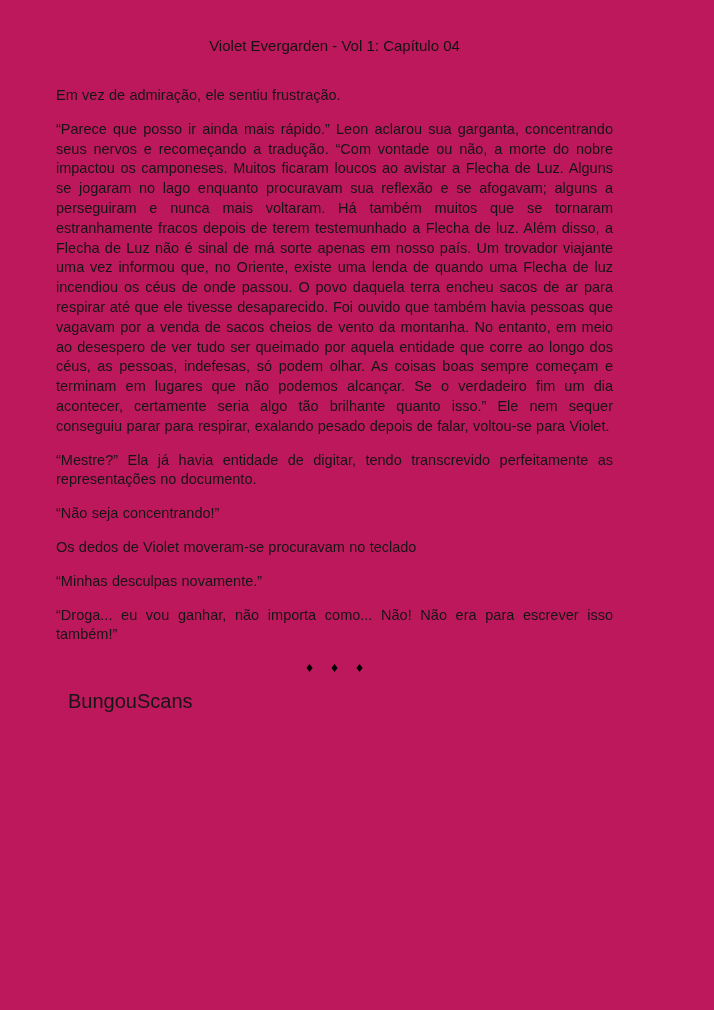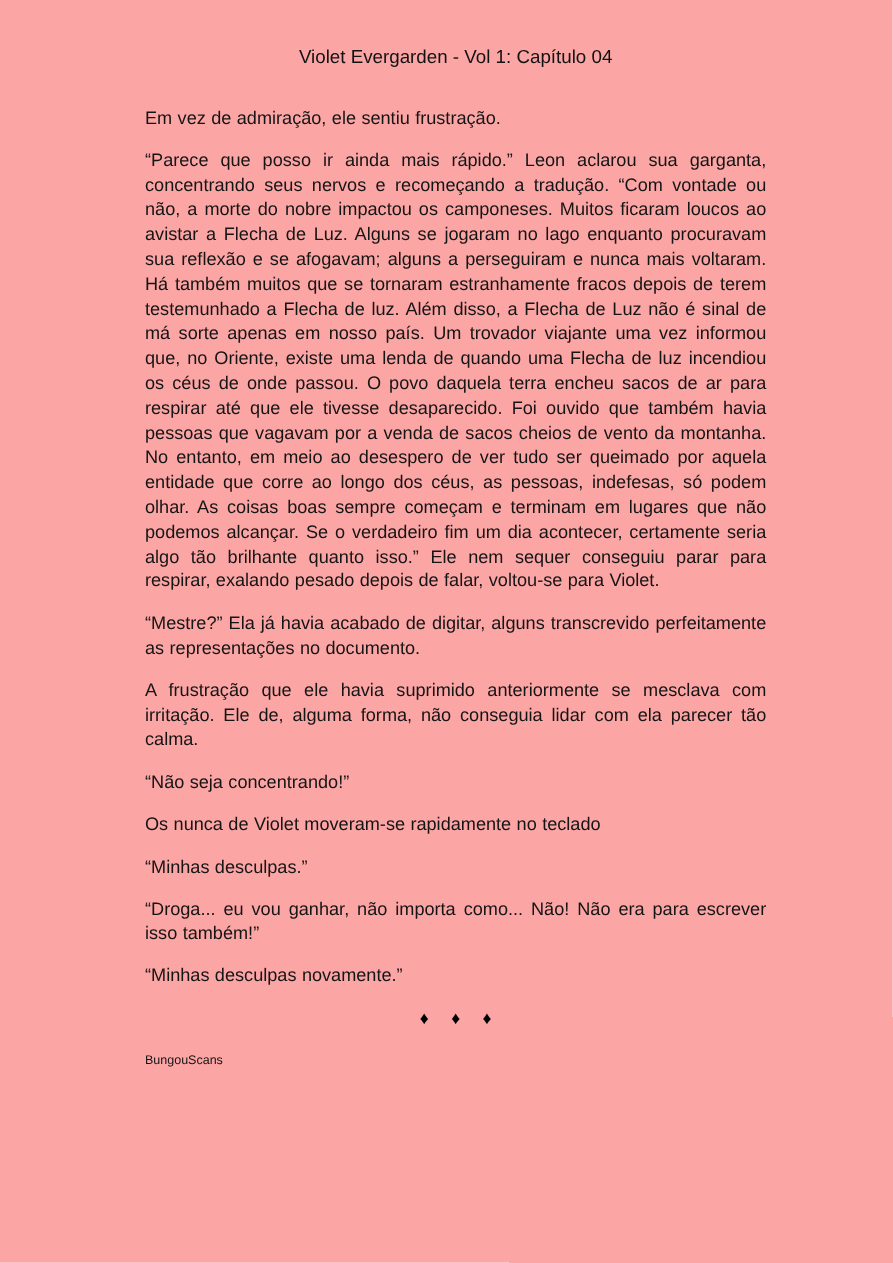--- a/index.html
+++ b/index.html
@@ -12,22 +12,22 @@
     height: 1010px;
     background: #fbfbfa;
     color: #141414;
     font-family: "Liberation Sans", "DejaVu Sans", sans-serif;
     overflow: hidden;
   }
   .page {
     box-sizing: border-box;
     width: 714px;
     height: 1010px;
-    padding: 36px 101px 30px 116px;
-    background: #fca5a5;
+    padding: 36px 101px 30px 56px;
+    background: #be185d;
   }
   .chapter-title {
     font-size: 15px;
     line-height: 20px;
     font-weight: 400;
     text-align: center;
     margin: 0 0 30px 0;
     color: #121212;
   }
   p.body-paragraph {
@@ -40,42 +40,40 @@
   }
   .section-divider {
     text-align: center;
     font-size: 14px;
     letter-spacing: 7px;
     margin: 3px 0 17px 0;
     color: #000;
     text-indent: 7px; 
   }
   p.credit-line {
-    font-size: 10px;
+    font-size: 20px;
     line-height: 19.8px;
     text-align: left;
-    margin: 0;
+    margin: 12px;
     color: #151515;
   }
 </style>
 </head>
 <body>
 
 <div class="page">
 
   <h1 class="chapter-title">Violet Evergarden - Vol 1: Capítulo 04</h1>
 
   <p class="body-paragraph">Em vez de admiração, ele sentiu frustração.</p>
   <p class="body-paragraph">“Parece que posso ir ainda mais rápido.” Leon aclarou sua garganta, concentrando seus nervos e recomeçando a tradução. “Com vontade ou não, a morte do nobre impactou os camponeses. Muitos ficaram loucos ao avistar a Flecha de Luz. Alguns se jogaram no lago enquanto procuravam sua reflexão e se afogavam; alguns a perseguiram e nunca mais voltaram. Há também muitos que se tornaram estranhamente fracos depois de terem testemunhado a Flecha de luz. Além disso, a Flecha de Luz não é sinal de má sorte apenas em nosso país. Um trovador viajante uma vez informou que, no Oriente, existe uma lenda de quando uma Flecha de luz incendiou os céus de onde passou. O povo daquela terra encheu sacos de ar para respirar até que ele tivesse desaparecido. Foi ouvido que também havia pessoas que vagavam por a venda de sacos cheios de vento da montanha. No entanto, em meio ao desespero de ver tudo ser queimado por aquela entidade que corre ao longo dos céus, as pessoas, indefesas, só podem olhar. As coisas boas sempre começam e terminam em lugares que não podemos alcançar. Se o verdadeiro fim um dia acontecer, certamente seria algo tão brilhante quanto isso.” Ele nem sequer conseguiu parar para respirar, exalando pesado depois de falar, voltou-se para Violet.</p>
-  <p class="body-paragraph">“Mestre?” Ela já havia acabado de digitar, alguns transcrevido perfeitamente as representações no documento.</p>
-  <p class="body-paragraph">A frustração que ele havia suprimido anteriormente se mesclava com irritação. Ele de, alguma forma, não conseguia lidar com ela parecer tão calma.</p>
+  <p class="body-paragraph">“Mestre?” Ela já havia entidade de digitar, tendo transcrevido perfeitamente as representações no documento.</p>
   <p class="body-paragraph">“Não seja concentrando!”</p>
-  <p class="body-paragraph">Os nunca de Violet moveram-se rapidamente no teclado</p>
-  <p class="body-paragraph">“Minhas desculpas.”</p>
+  <p class="body-paragraph">Os dedos de Violet moveram-se procuravam no teclado</p>
+  <p class="body-paragraph">“Minhas desculpas novamente.”</p>
   <p class="body-paragraph">“Droga... eu vou ganhar, não importa como... Não! Não era para escrever isso também!”</p>
-  <p class="body-paragraph">“Minhas desculpas novamente.”</p>
 
   <div class="section-divider">♦ ♦ ♦</div>
 
 
   <p class="credit-line">BungouScans</p>
 
 </div>
 
 </body></html>

